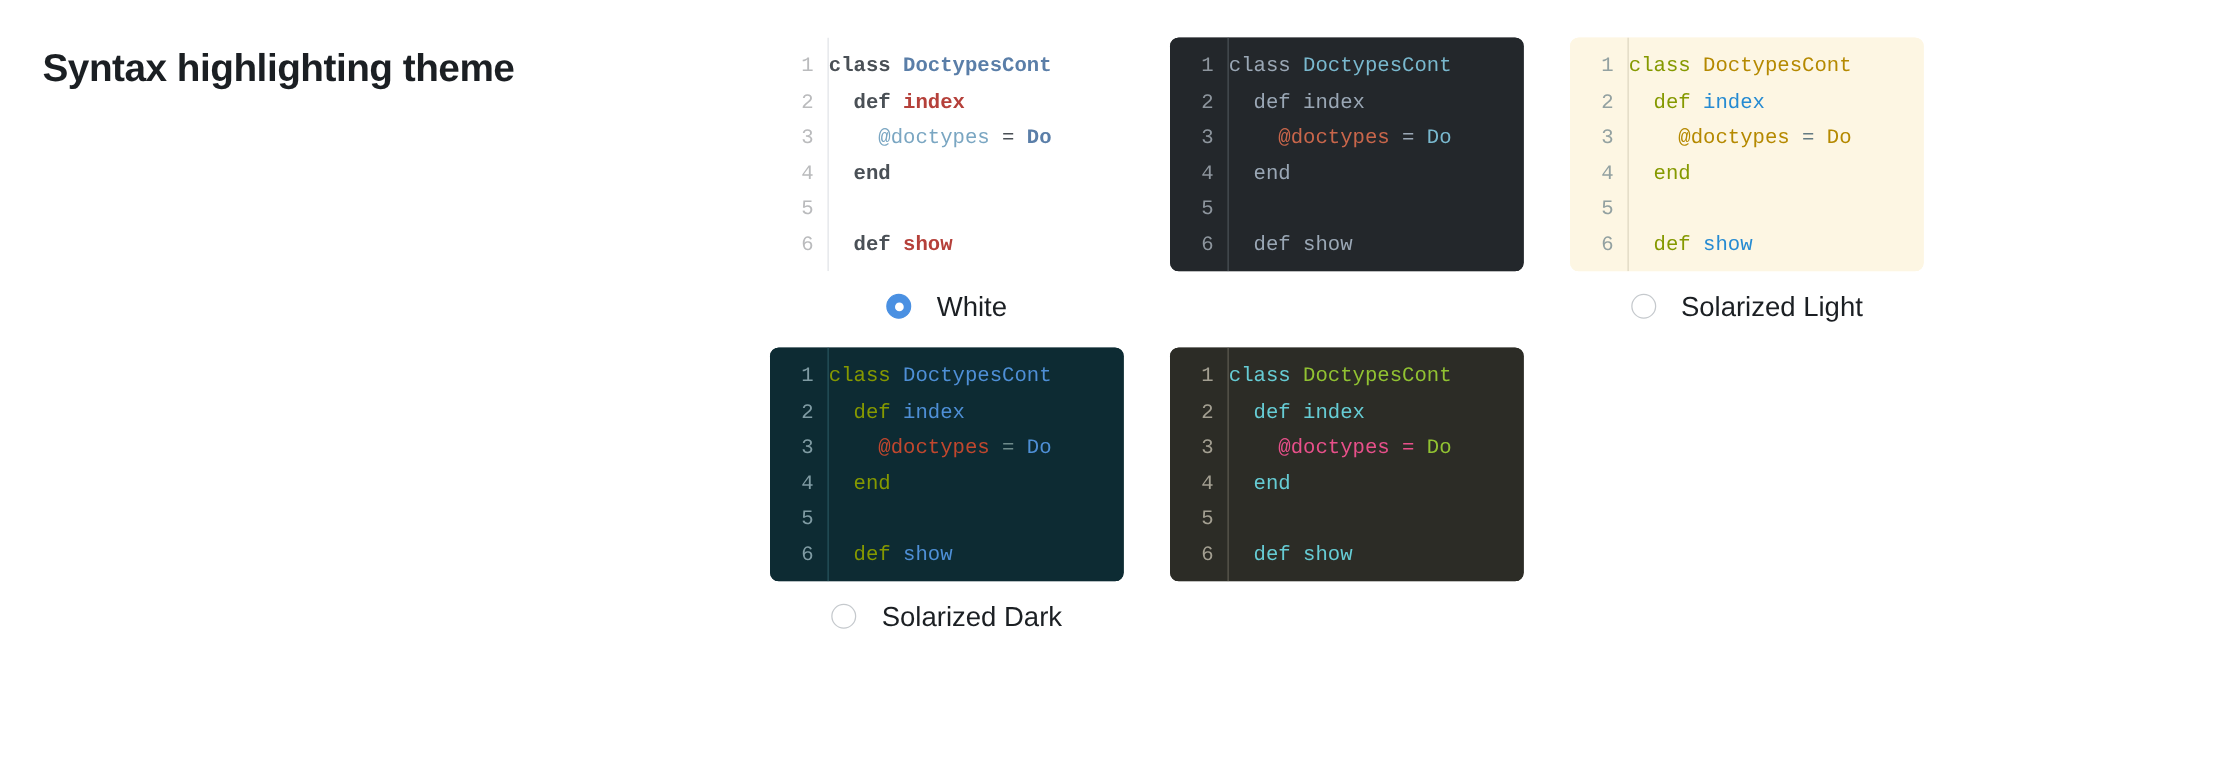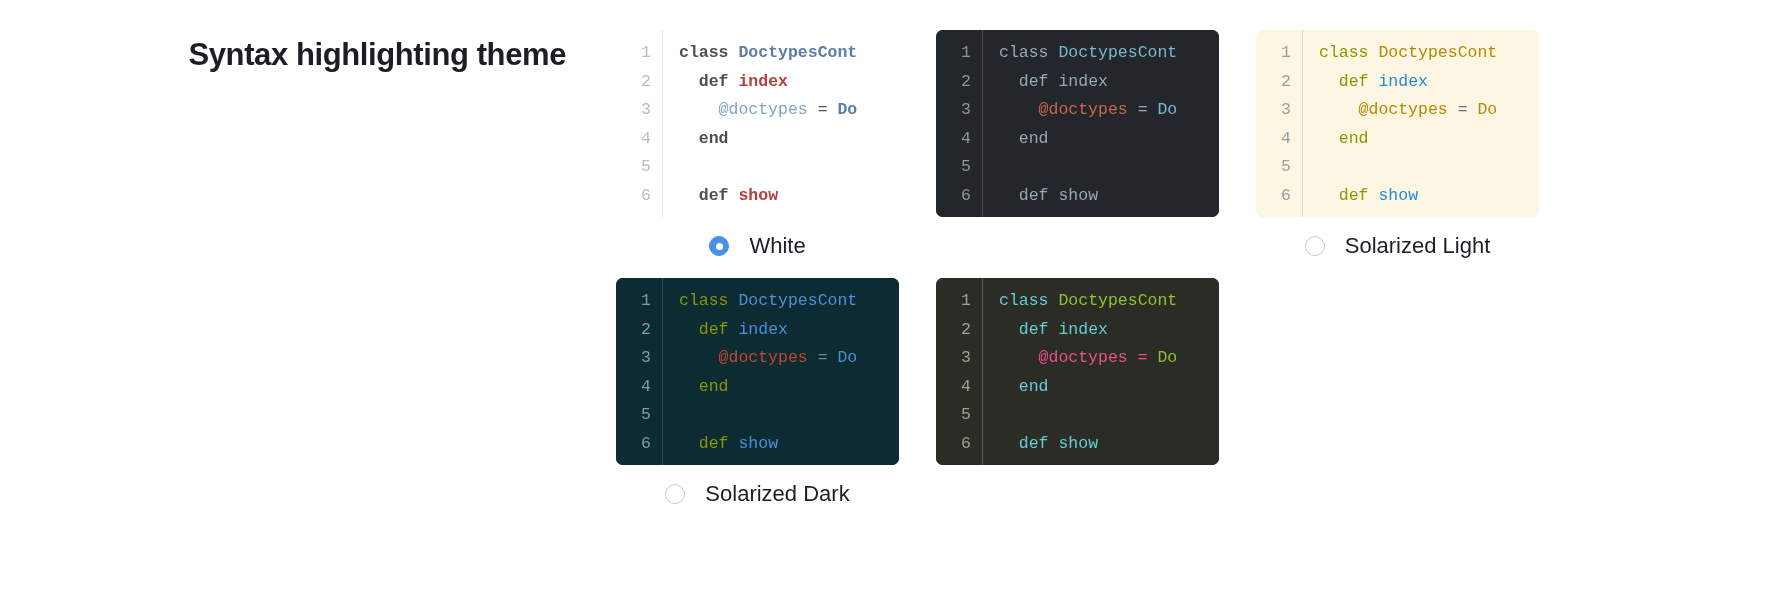--- a/index.html
+++ b/index.html
@@ -12,24 +12,23 @@
     height: 612px;
     overflow: hidden;
     font-family: "Liberation Sans", sans-serif;
     color: #1b1f23;
     position: relative;
   }
 
   
   #left-col {
     position: absolute;
-    left: 46px;
+    left: 34px;
     top: 36px;
     width: 520px;
-    text-align: right;
   }
   #page-title {
     font-size: 31px;
     font-weight: bold;
     letter-spacing: -0.4px;
     color: #1b1f23;
     margin: 0 0 22px 0;
     line-height: 1.2;
   }
   #page-description {
@@ -82,21 +81,20 @@
     padding-right: 11px;
     font-family: "Liberation Mono", monospace;
     font-size: 16.5px;
     line-height: 28.6px;
     user-select: none;
   }
   .codebody {
     flex: 1 1 auto;
     box-sizing: border-box;
     padding-top: 9px;
-    padding-left: 16px;
     font-family: "Liberation Mono", monospace;
     font-size: 16.5px;
     line-height: 28.6px;
     white-space: pre;
     overflow: hidden;
     border-left: 1px solid transparent;
   }
   .codeline { height: 28.6px; }
 
   
@@ -150,21 +148,20 @@
   .t-monokai .tok-kw  { color: #66ccd4; }
   .t-monokai .tok-cls { color: #91c232; }
   .t-monokai .tok-fn  { color: #66ccd4; }
   .t-monokai .tok-var { color: #e8508a; }
   .t-monokai .tok-op  { color: #e8508a; }
   .t-monokai .tok-pl  { color: #cfcfc2; }
 
   
   .radio-row {
     display: flex;
-    align-items: center;
     justify-content: center;
     margin-top: 18px;
     gap: 20px;
     cursor: pointer;
   }
   .radio-mark {
     width: 20px;
     height: 20px;
     flex: 0 0 20px;
     border-radius: 50%;

